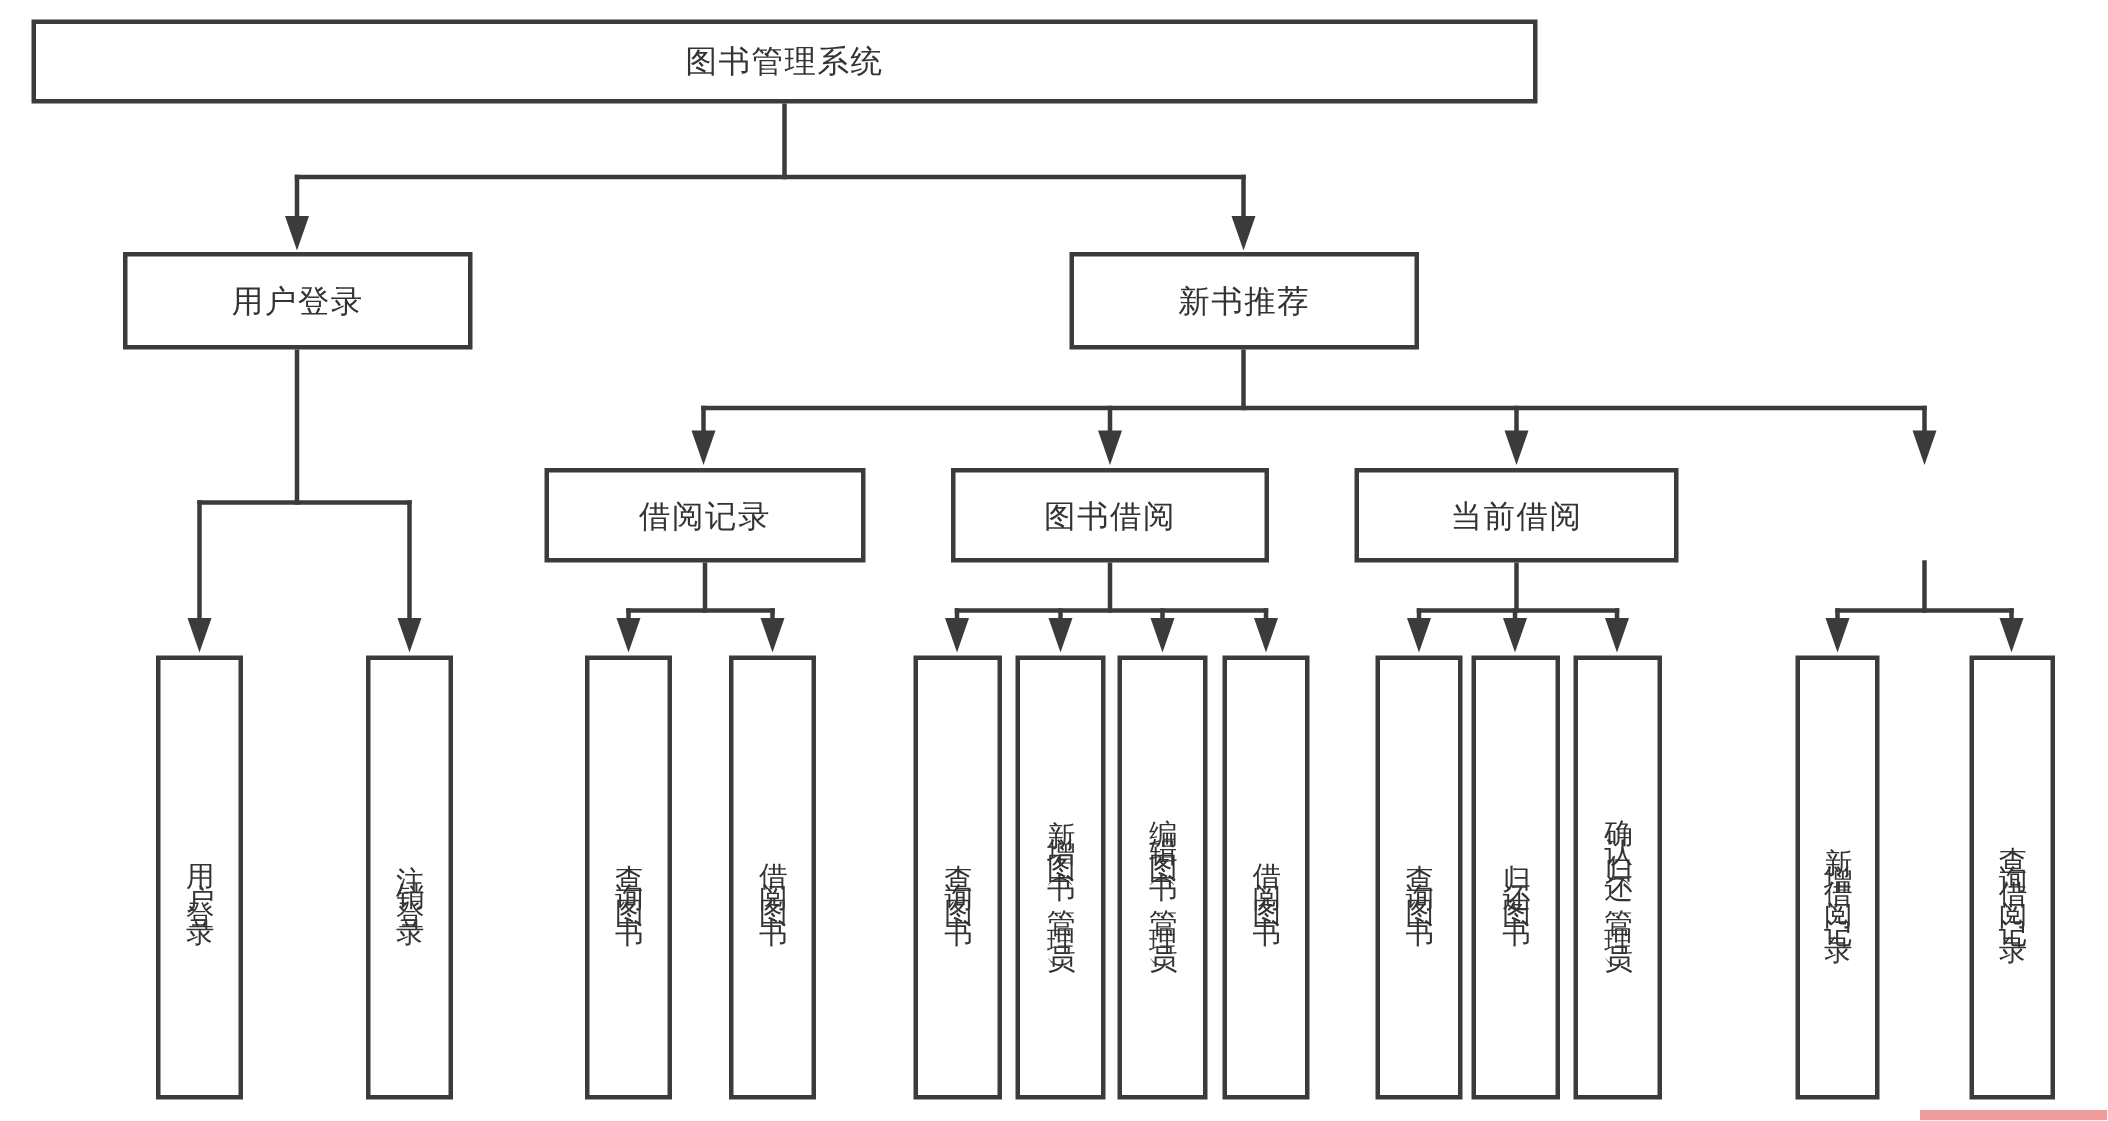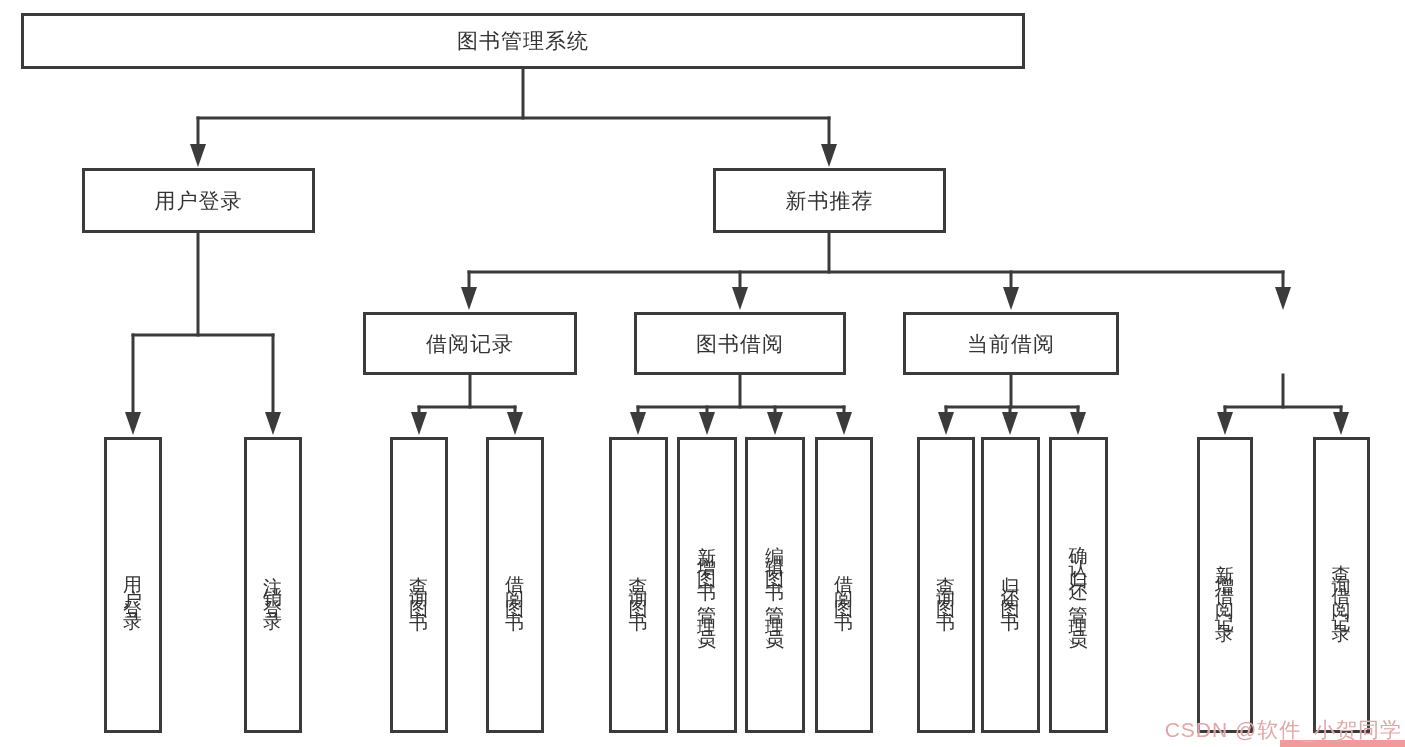--- a/index.html
+++ b/index.html
@@ -198,15 +198,14 @@
   </div>
 
   <div class="node v" style="left:1197px;top:437px;width:56px;height:296px">
     <span>新增借阅记录</span>
   </div>
   <div class="node v" style="left:1313px;top:437px;width:57px;height:296px">
     <span>查询借阅记录</span>
   </div>
 
   <div class="watermark-bar"></div>
-  <div class="watermark">CSDN @软件_小贺同学</div>
 
 </div>
 
 </body></html>

